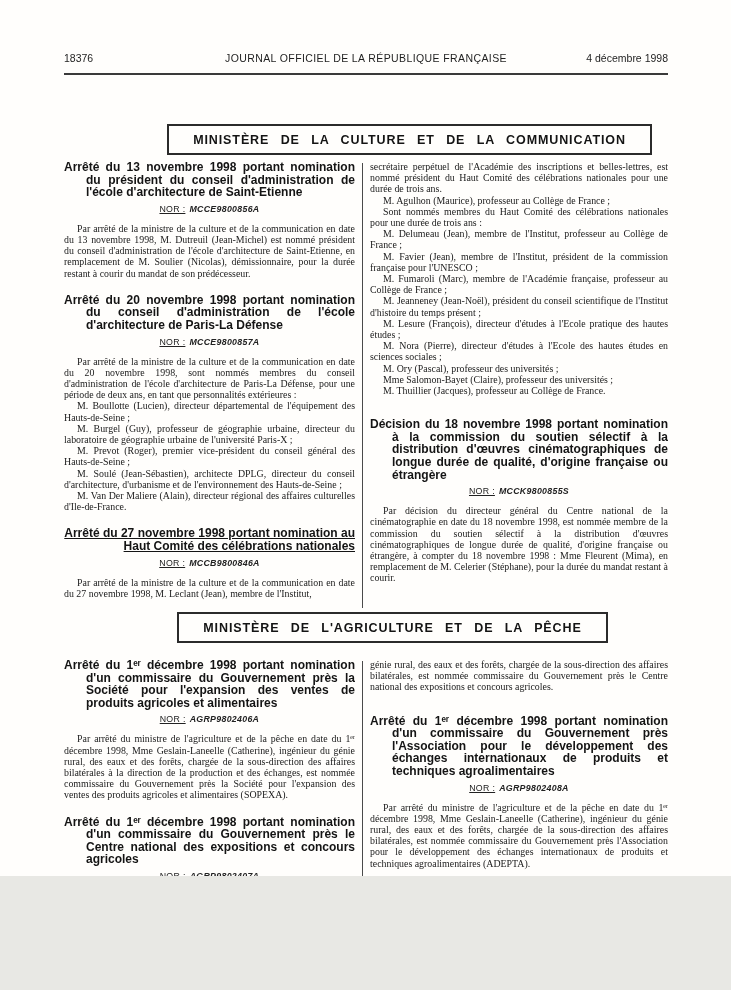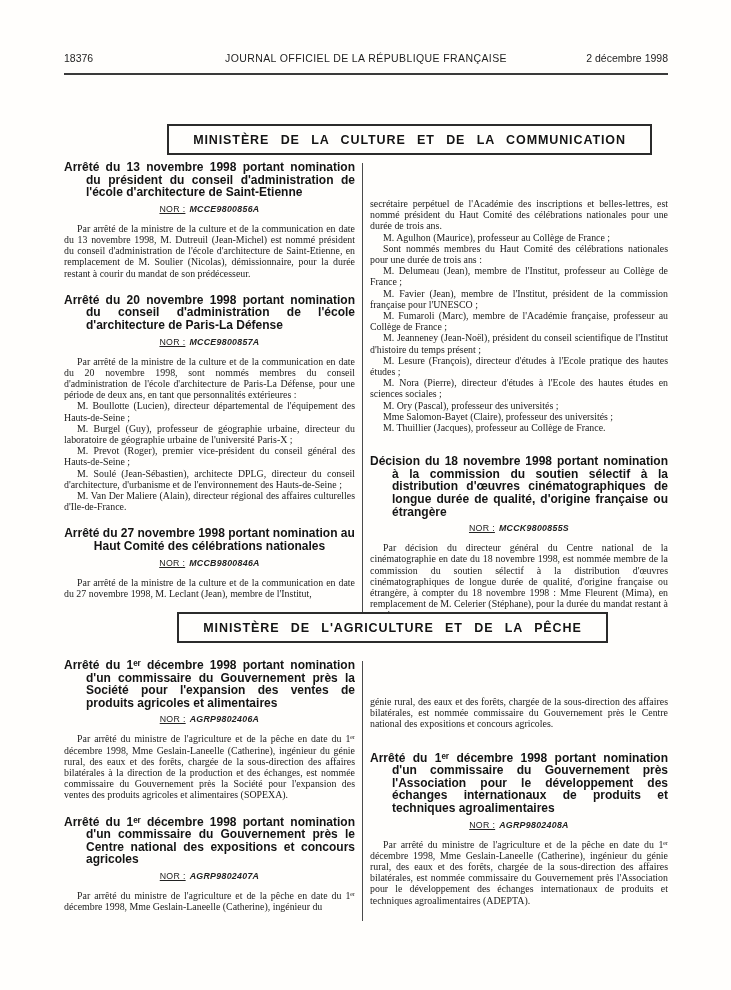--- a/index.html
+++ b/index.html
@@ -1,18 +1,18 @@
 <!DOCTYPE html>
 <html lang="fr"><head>
 <meta charset="utf-8">
 <style>
   html,body{margin:0;padding:0;background:#e8e8e4;}
   .page{
     position:relative;
-    width:731px;height:990px;
+    width:731px;height:876px;
     margin:0 auto;
     background:#fffefc;
     color:#1e1e1e;
     font-family:"Liberation Serif","DejaVu Serif",serif;
     overflow:hidden;
   }
   
   .header{
     position:absolute;top:52px;left:64px;width:604px;
     display:flex;align-items:baseline;
@@ -57,51 +57,51 @@
   .a-title{
     margin:0 0 5px 0;
     font-family:"Liberation Sans","DejaVu Sans",sans-serif;
     font-weight:bold;
     font-size:12px;
     line-height:12.6px;
     color:#141414;
     text-align:justify;
   }
   .a-title.hang{padding-left:22px;text-indent:-22px;}
-  .a-title.center{text-align:center;}
+  .a-title.center{text-align:right;text-decoration:underline;}
   .nor{
     margin:3px 0 9px 0;
     text-align:center;
     font-family:"Liberation Sans","DejaVu Sans",sans-serif;
     font-size:8.8px;
     letter-spacing:.3px;
     color:#222;
   }
   .nor .nor-label{margin-right:4px;text-decoration:underline;}
   .nor .nor-code{font-style:italic;font-weight:bold;}
   p{
     margin:0;
     font-size:9.9px;
     line-height:11.2px;
     text-align:justify;
     text-indent:13px;
     color:#202020;
   }
-  p.no-indent{text-indent:0;margin-top:37px;}
+  p.no-indent{text-indent:0;}
   .gap-top{margin-top:22px;}
 </style>
 </head>
 <body>
 
 <div class="page">
 
   <div class="header">
     <span class="pagenum">18376</span>
     <span class="jtitle">JOURNAL OFFICIEL DE LA RÉPUBLIQUE FRANÇAISE</span>
-    <span class="jdate">2 décembre 1998</span>
+    <span class="jdate">4 décembre 1998</span>
   </div>
   <div class="header-rule"></div>
 
   <div class="banner-row banner-culture">
     <div class="banner">MINISTÈRE DE LA CULTURE ET DE LA COMMUNICATION</div>
   </div>
 
   <div class="section section-culture">
     <div class="col left">
 

